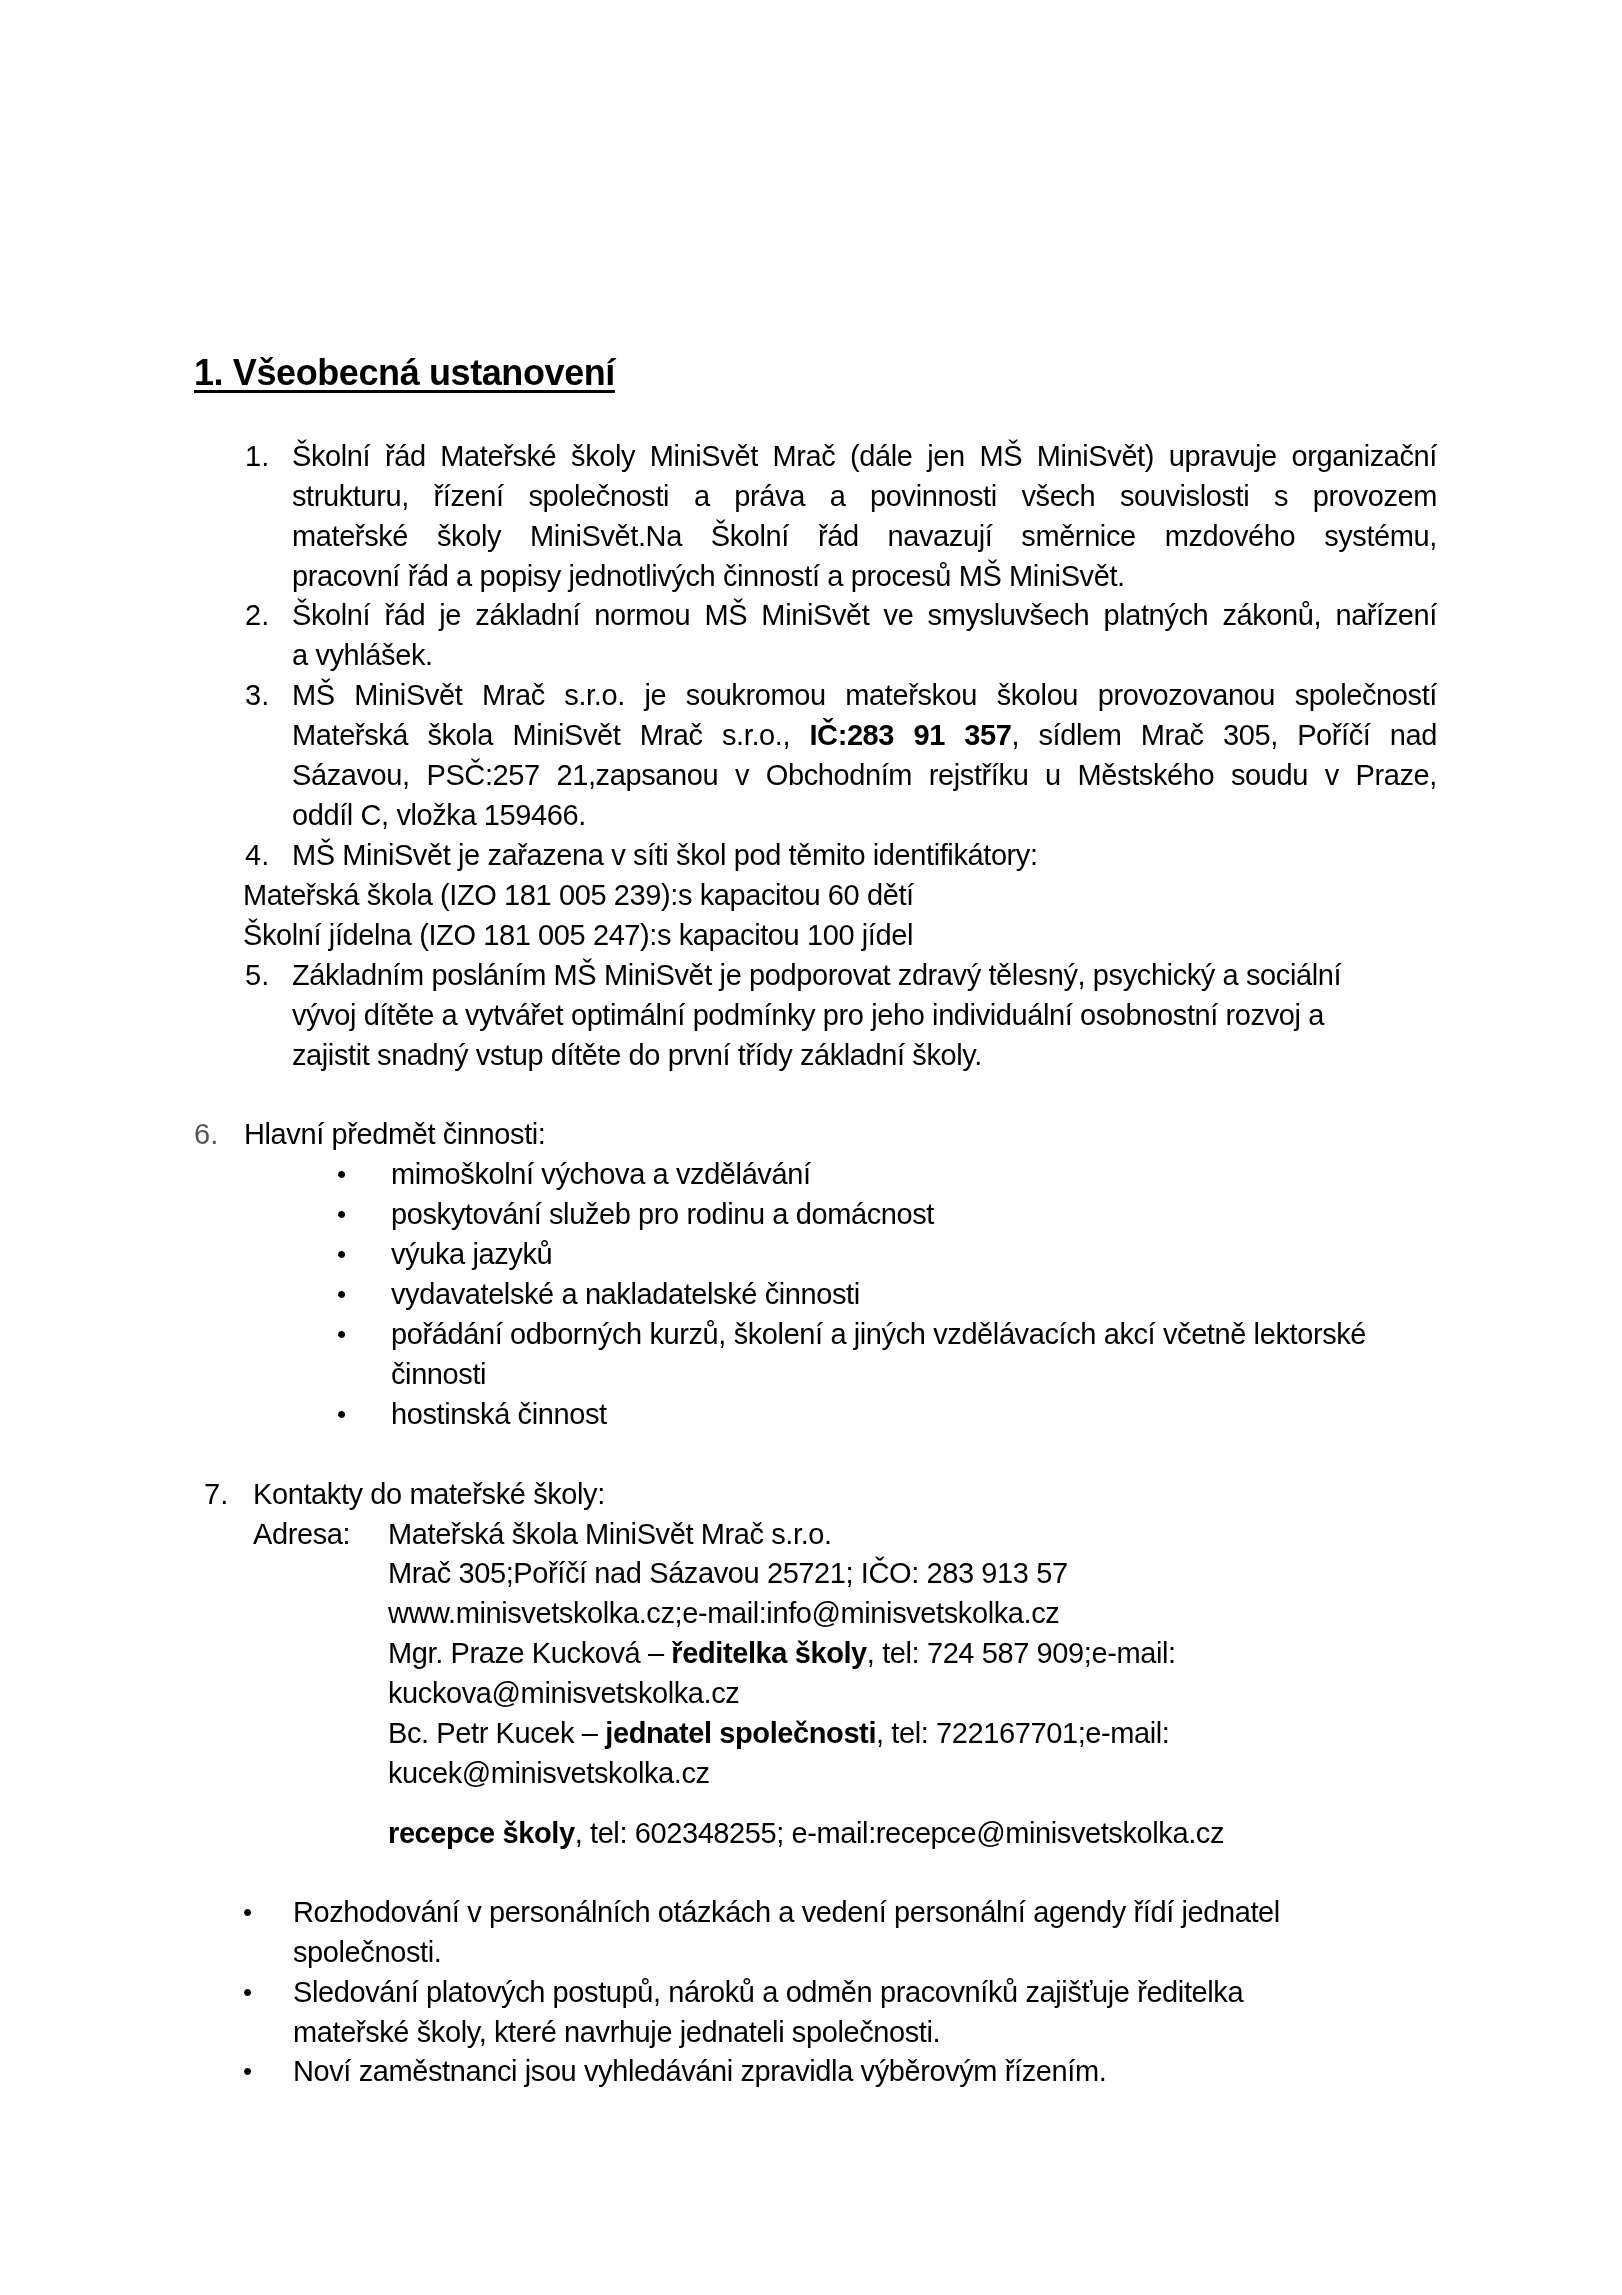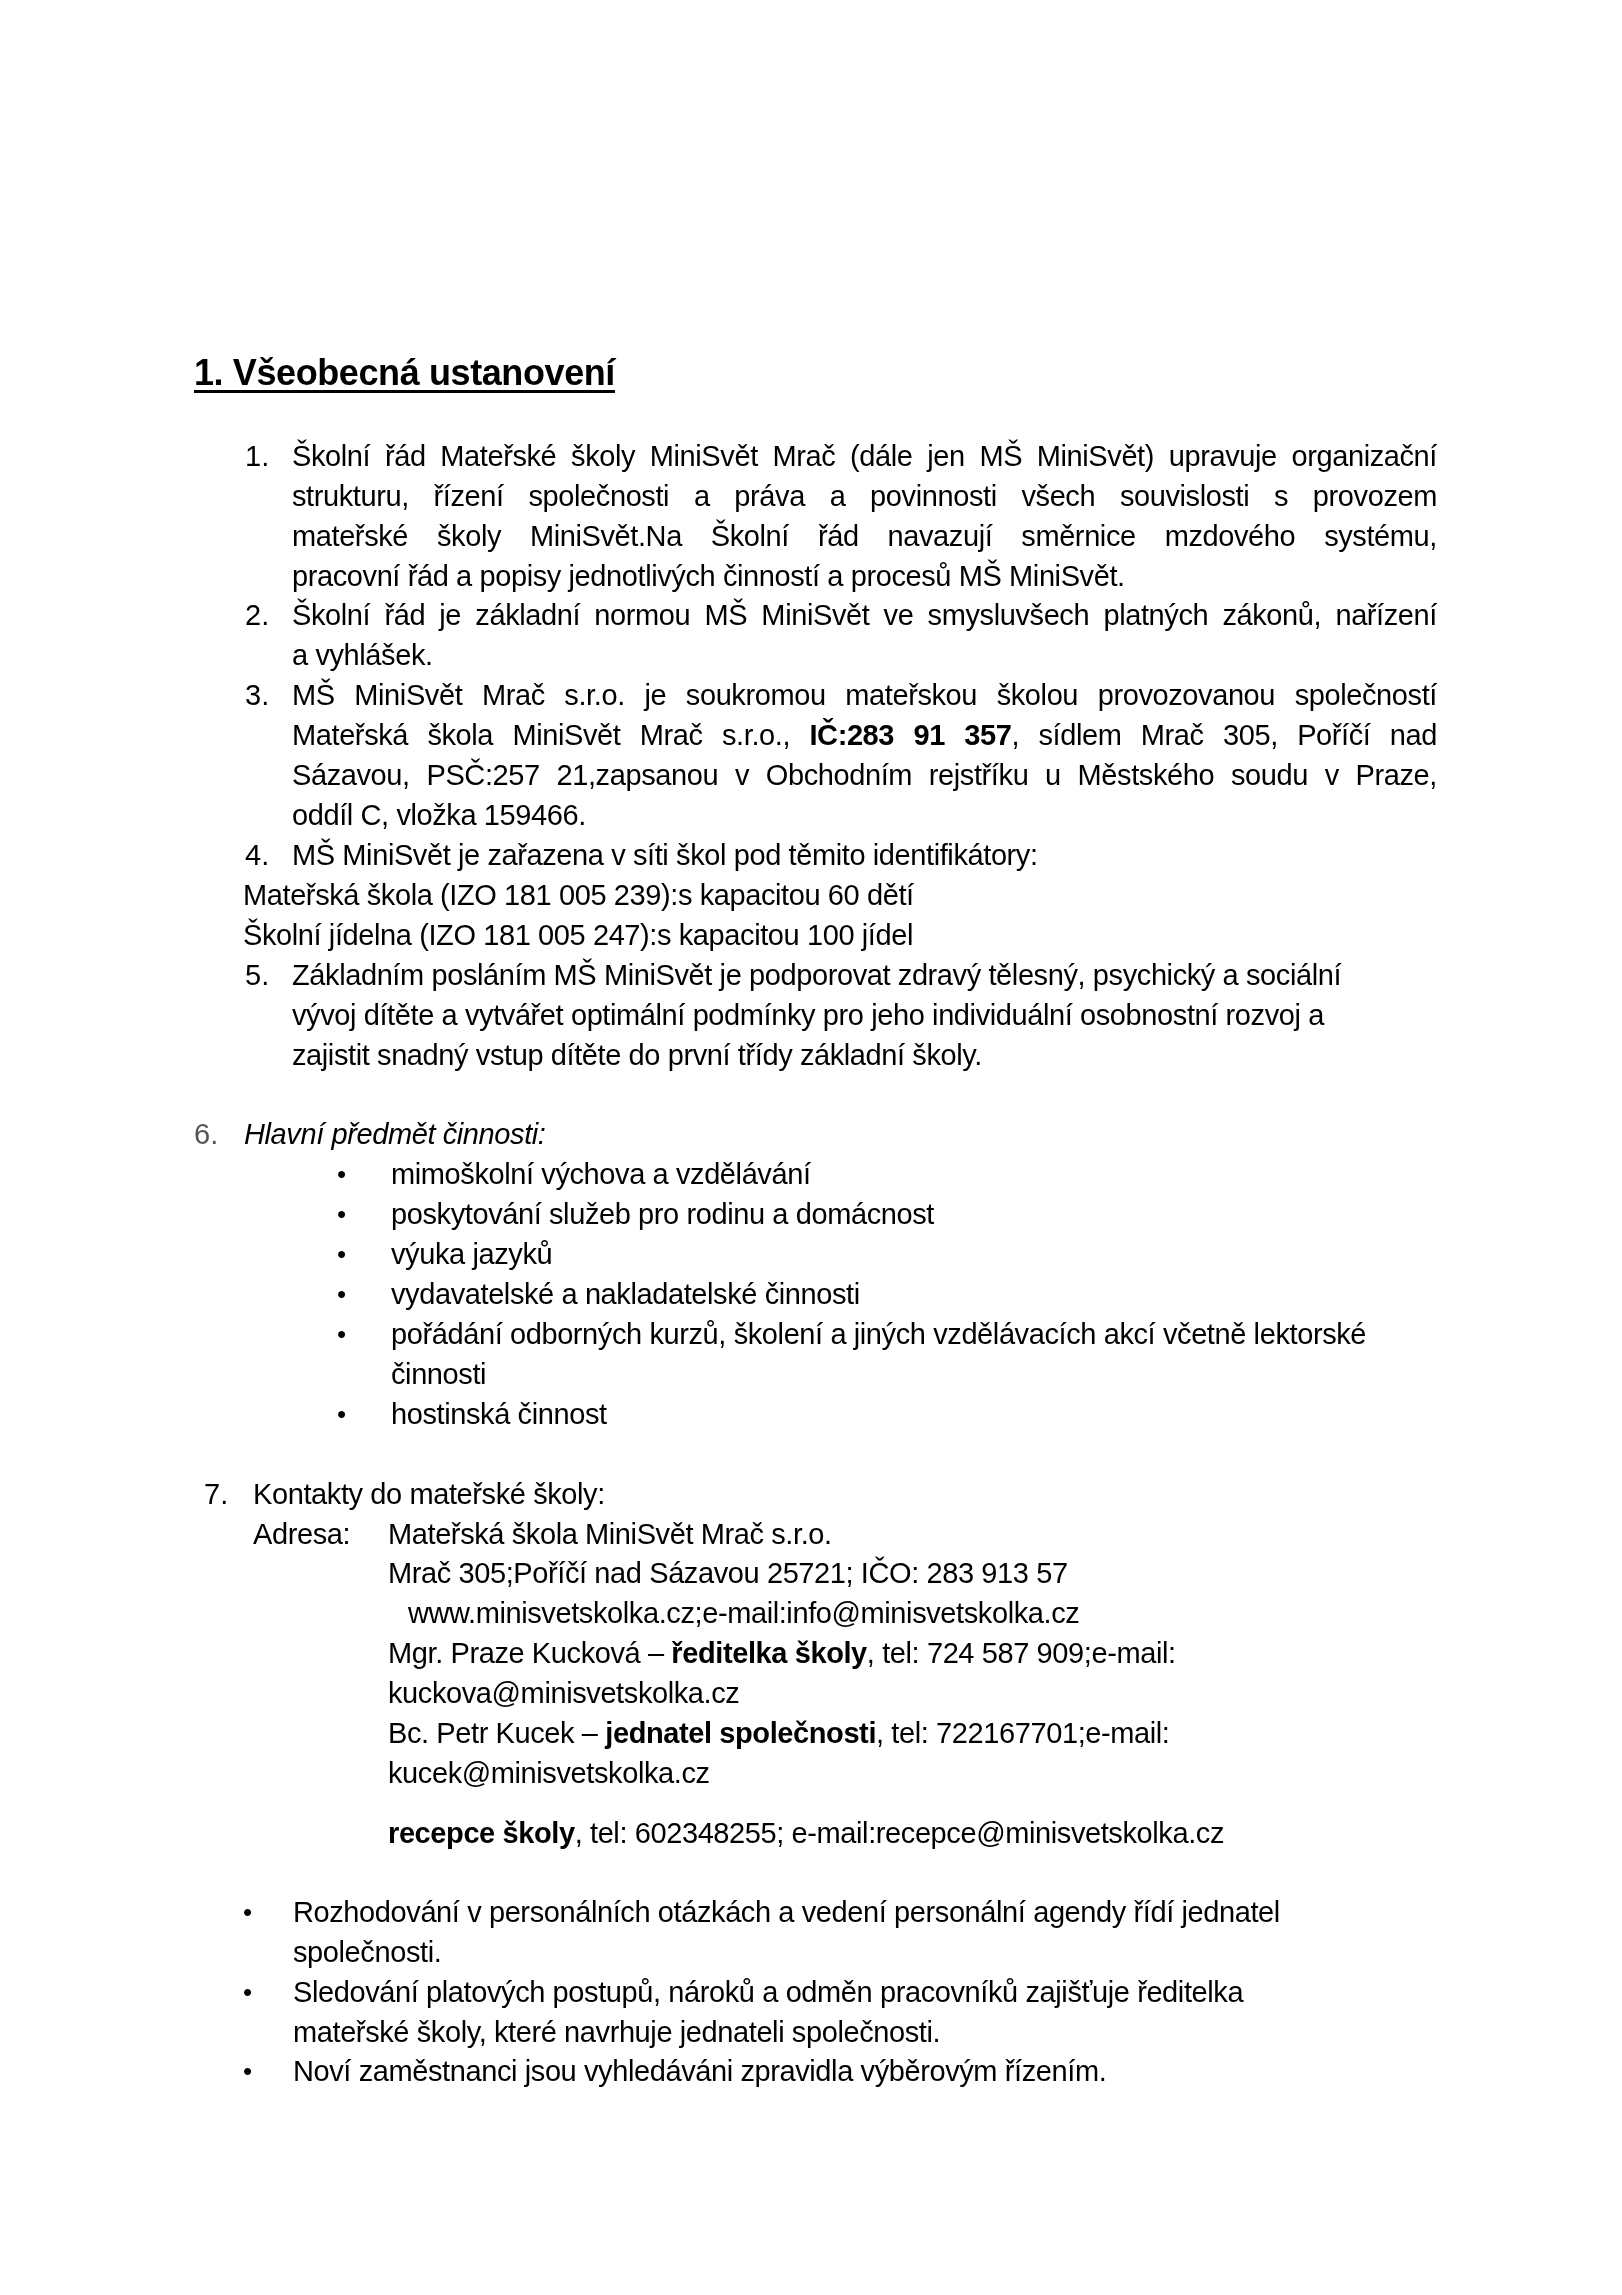--- a/index.html
+++ b/index.html
@@ -41,42 +41,42 @@
   <div class="line" style="left:292px; top:835px;">MŠ MiniSvět je zařazena v síti škol pod těmito identifikátory:</div>
   <div class="line" style="left:243px; top:875px;">Mateřská škola (IZO 181 005 239):s kapacitou 60 dětí</div>
   <div class="line" style="left:243px; top:915px;">Školní jídelna (IZO 181 005 247):s kapacitou 100 jídel</div>
 
   <div class="num" style="left:245px; top:955px;">5.</div>
   <div class="line" style="left:292px; top:955px;">Základním posláním MŠ MiniSvět je podporovat zdravý tělesný, psychický a sociální</div>
   <div class="line" style="left:292px; top:995px;text-align:right;">vývoj dítěte a vytvářet optimální podmínky pro jeho individuální osobnostní rozvoj a</div>
   <div class="line" style="left:292px; top:1035px;">zajistit snadný vstup dítěte do první třídy základní školy.</div>
 
   <div class="num gray" style="left:194px; top:1114px;">6.</div>
-  <div class="line" style="left:244px; top:1114px;font-style:italic;">Hlavní předmět činnosti:</div>
+  <div class="line" style="left:244px; top:1114px;">Hlavní předmět činnosti:</div>
 
   <div class="bullet" style="left:337px; top:1154px;">•</div>
   <div class="line" style="left:391px; top:1154px;">mimoškolní výchova a vzdělávání</div>
   <div class="bullet" style="left:337px; top:1194px;">•</div>
   <div class="line" style="left:391px; top:1194px;">poskytování služeb pro rodinu a domácnost</div>
   <div class="bullet" style="left:337px; top:1234px;">•</div>
   <div class="line" style="left:391px; top:1234px;">výuka jazyků</div>
   <div class="bullet" style="left:337px; top:1274px;">•</div>
   <div class="line" style="left:391px; top:1274px;">vydavatelské a nakladatelské činnosti</div>
   <div class="bullet" style="left:337px; top:1314px;">•</div>
   <div class="line" style="left:391px; top:1314px;">pořádání odborných kurzů, školení a jiných vzdělávacích akcí včetně lektorské</div>
   <div class="line" style="left:391px; top:1354px;">činnosti</div>
   <div class="bullet" style="left:337px; top:1394px;">•</div>
   <div class="line" style="left:391px; top:1394px;">hostinská činnost</div>
 
   <div class="num" style="left:204px; top:1474px;">7.</div>
   <div class="line" style="left:253px; top:1474px;">Kontakty do mateřské školy:</div>
   <div class="line" style="left:253px; top:1514px;">Adresa:</div>
   <div class="line" style="left:388px; top:1514px;">Mateřská škola MiniSvět Mrač s.r.o.</div>
   <div class="line" style="left:388px; top:1553px;">Mrač 305;Poříčí nad Sázavou 25721; IČO: 283 913 57</div>
-  <div class="line" style="left:388px; top:1593px;margin-left:20px;">www.minisvetskolka.cz;e-mail:info@minisvetskolka.cz</div>
+  <div class="line" style="left:388px; top:1593px;">www.minisvetskolka.cz;e-mail:info@minisvetskolka.cz</div>
   <div class="line" style="left:388px; top:1633px;"><span>Mgr. Praze Kucková – </span><b>ředitelka školy</b><span>, tel: 724 587 909;e-mail:</span></div>
   <div class="line" style="left:388px; top:1673px;">kuckova@minisvetskolka.cz</div>
   <div class="line" style="left:388px; top:1713px;"><span>Bc. Petr Kucek – </span><b>jednatel společnosti</b><span>, tel: 722167701;e-mail:</span></div>
   <div class="line" style="left:388px; top:1753px;">kucek@minisvetskolka.cz</div>
   <div class="line" style="left:388px; top:1813px;"><b>recepce školy</b><span>, tel: 602348255; e-mail:recepce@minisvetskolka.cz</span></div>
 
   <div class="bullet" style="left:243px; top:1892px;">•</div>
   <div class="line" style="left:293px; top:1892px;">Rozhodování v personálních otázkách a vedení personální agendy řídí jednatel</div>
   <div class="line" style="left:293px; top:1932px;">společnosti.</div>
   <div class="bullet" style="left:243px; top:1972px;">•</div>

